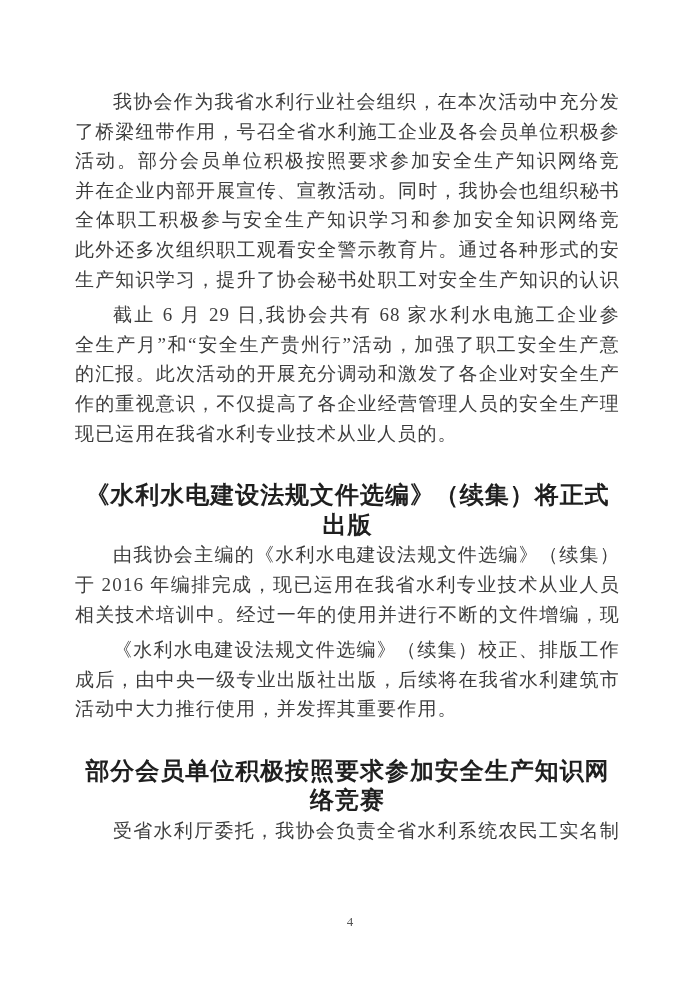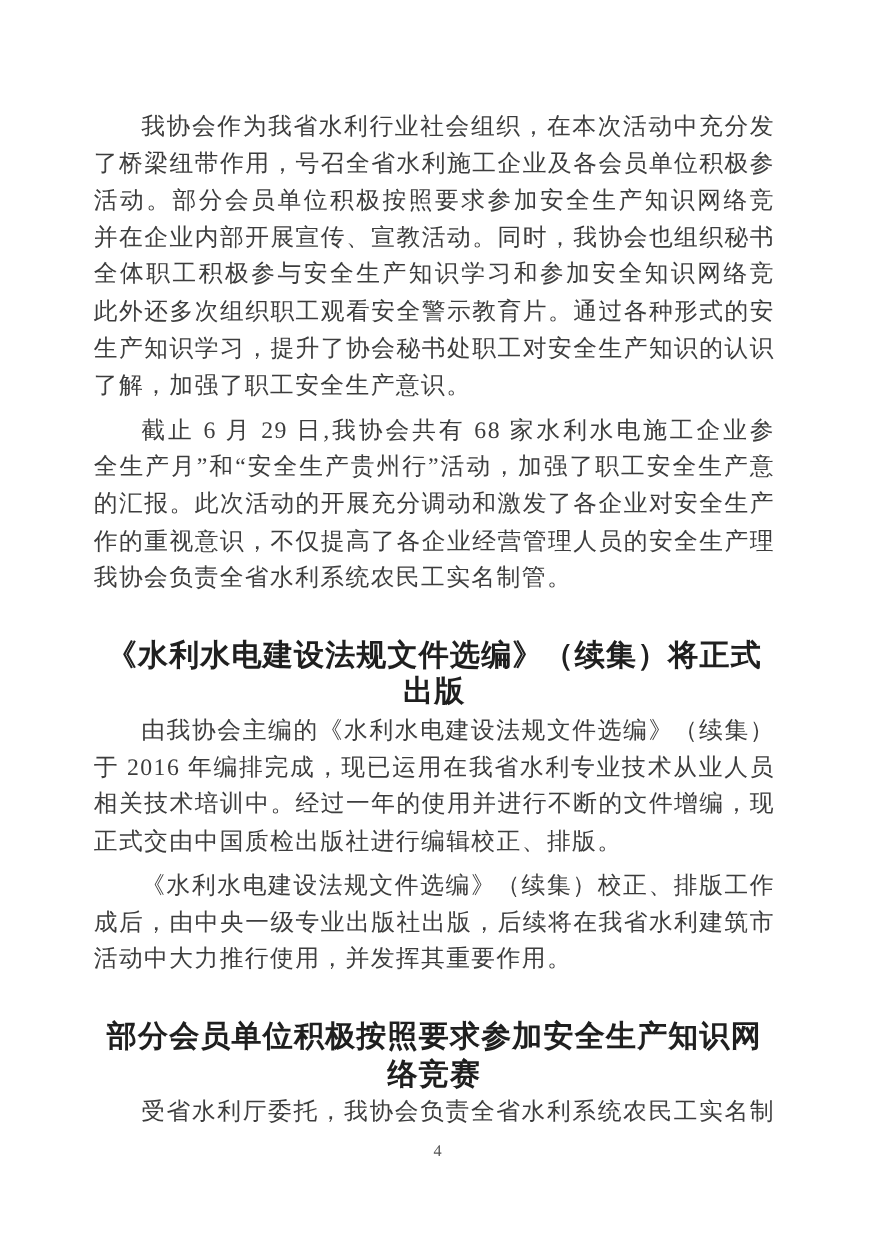--- a/index.html
+++ b/index.html
@@ -68,35 +68,33 @@
 <div class="page">
   <main class="content" id="content">
       <div class="paragraph">
         <div class="line first">我协会作为我省水利行业社会组织，在本次活动中充分发挥</div>
         <div class="line">了桥梁纽带作用，号召全省水利施工企业及各会员单位积极参加</div>
         <div class="line">活动。部分会员单位积极按照要求参加安全生产知识网络竞赛，</div>
         <div class="line">并在企业内部开展宣传、宣教活动。同时，我协会也组织秘书处</div>
         <div class="line">全体职工积极参与安全生产知识学习和参加安全知识网络竞赛，</div>
         <div class="line">此外还多次组织职工观看安全警示教育片。通过各种形式的安全</div>
         <div class="line">生产知识学习，提升了协会秘书处职工对安全生产知识的认识和</div>
-        <div class="line last">了解，加强了职工安全生产意识。</div>
       </div>
       <div class="paragraph">
         <div class="line first">截止 6 月 29 日,我协会共有 68 家水利水电施工企业参与“安</div>
         <div class="line">全生产月”和“安全生产贵州行”活动，加强了职工安全生产意识</div>
         <div class="line">的汇报。此次活动的开展充分调动和激发了各企业对安全生产工</div>
         <div class="line">作的重视意识，不仅提高了各企业经营管理人员的安全生产理念，</div>
-        <div class="line last">我协会负责全省水利系统农民工实名制管。</div>
+        <div class="line last">现已运用在我省水利专业技术从业人员的。</div>
       </div>
       <h2 class="heading">《水利水电建设法规文件选编》（续集）将正式出版</h2>
       <div class="paragraph">
         <div class="line first">由我协会主编的《水利水电建设法规文件选编》（续集）已</div>
         <div class="line">于 2016 年编排完成，现已运用在我省水利专业技术从业人员的</div>
         <div class="line">相关技术培训中。经过一年的使用并进行不断的文件增编，现已</div>
-        <div class="line last">正式交由中国质检出版社进行编辑校正、排版。</div>
       </div>
       <div class="paragraph">
         <div class="line first">《水利水电建设法规文件选编》（续集）校正、排版工作完</div>
         <div class="line">成后，由中央一级专业出版社出版，后续将在我省水利建筑市场</div>
         <div class="line last">活动中大力推行使用，并发挥其重要作用。</div>
       </div>
       <h2 class="heading">部分会员单位积极按照要求参加安全生产知识网络竞赛</h2>
       <div class="paragraph">
         <div class="line first">受省水利厅委托，我协会负责全省水利系统农民工实名制管</div>
       </div>

